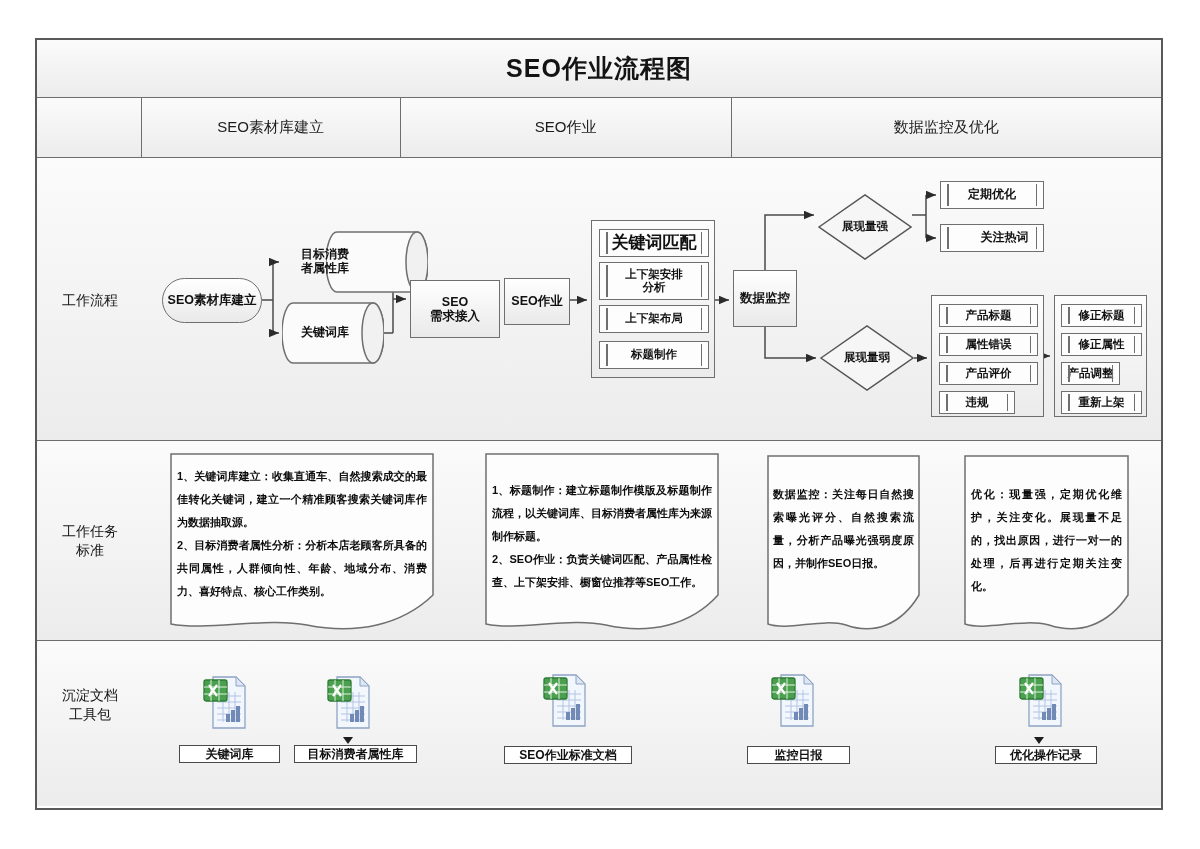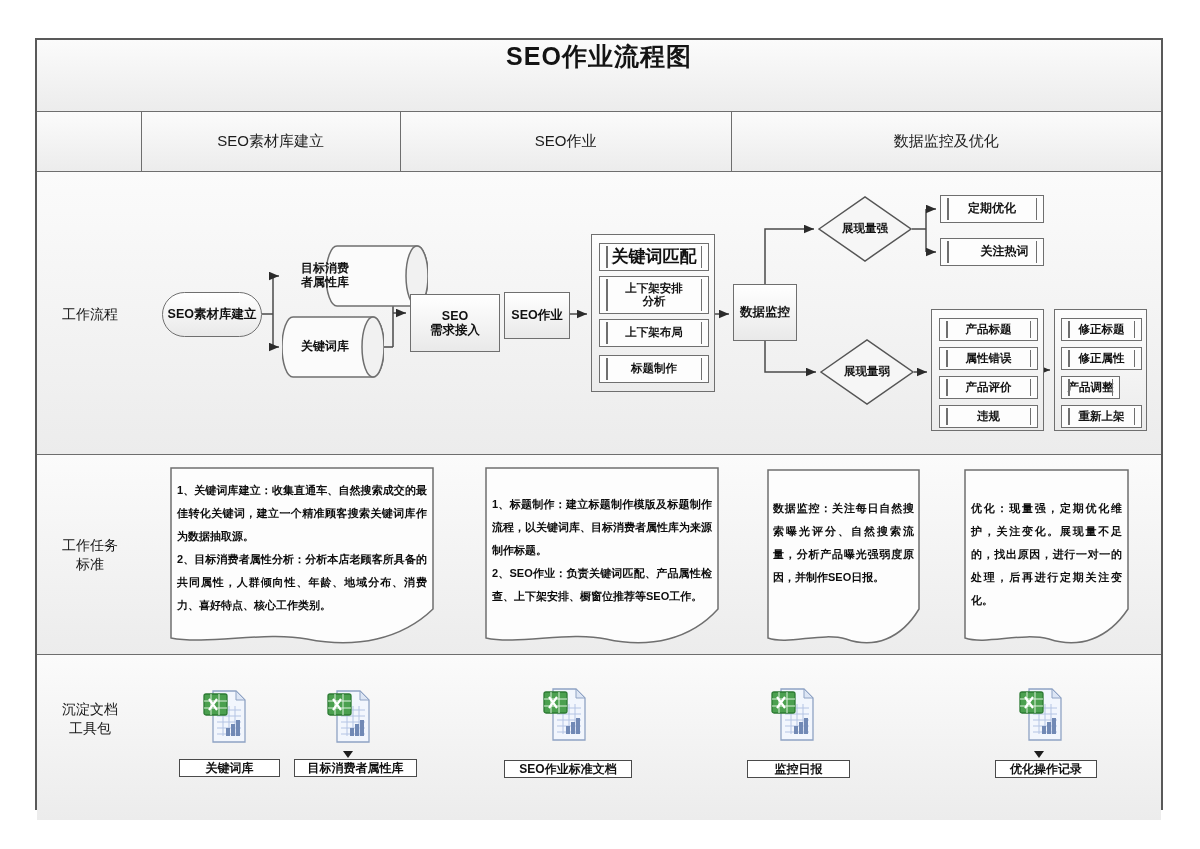--- a/index.html
+++ b/index.html
@@ -1,20 +1,20 @@
 <!DOCTYPE html>
 <html><head>
 <meta charset="utf-8">
 <style>
   * { margin:0; padding:0; box-sizing:border-box; }
   html,body { width:1200px; height:849px; background:#ffffff; font-family:"Liberation Sans",sans-serif; }
   .frame { position:absolute; left:35px; top:38px; width:1128px; height:772px; border:2px solid #595959; background:#fff; }
   .row { position:relative; width:100%; border-bottom:1.5px solid #6e6e6e; background:linear-gradient(180deg,#fbfbfb 0%,#ececec 100%); }
   .row:last-child { border-bottom:none; }
-  .title-row { height:72px; display:flex; align-items:flex-start; justify-content:center; }
+  .title-row { height:58px; display:flex; align-items:center; justify-content:center; }
   .title { font-size:25px; font-weight:600; color:#141414; letter-spacing:1px; }
   .header-row { height:60px; display:flex; }
   .hcell { height:100%; display:flex; align-items:center; justify-content:center; font-size:15px; color:#1c1c1c; border-left:1.5px solid #6e6e6e; }
   .hcell:first-child { border-left:none; }
   .flow-row { height:283px; }
   .task-row { height:200px; }
   .doc-row  { height:164.5px; border-bottom:none; }
   .rowlabel { position:absolute; left:2px; width:102px; text-align:center; font-size:14px; color:#151515; white-space:pre-line; line-height:19px; }
   .abs { position:absolute; }
   .box { position:absolute; border:1.5px solid #6f6f6f; background:linear-gradient(180deg,#ffffff 0%,#e9e9e9 100%);
@@ -113,42 +113,42 @@
     <div class="box group" style="left:554px;top:62px;width:124px;height:158px;">
       <div class="box pp" style="left:7px;top:8px;width:110px;height:28px;font-size:17px;">关键词匹配</div>
       <div class="box pp pre" style="left:7px;top:41px;width:110px;height:38px;font-size:11.5px;">上下架安排
 分析</div>
       <div class="box pp" style="left:7px;top:84px;width:110px;height:28px;font-size:11.5px;">上下架布局</div>
       <div class="box pp" style="left:7px;top:120px;width:110px;height:28px;font-size:11.5px;">标题制作</div>
     </div>
 
     <div class="box" style="left:696px;top:112px;width:64px;height:57px;font-size:12.5px;">数据监控</div>
 
-    <div class="shape-holder" style="left:781px;top:24px;width:94px;height:66px;">
+    <div class="shape-holder" style="left:781px;top:36px;width:94px;height:66px;">
       <svg width="94" height="66">
         <polygon points="1,33 47,1 93,33 47,65" fill="#f6f6f6" stroke="#555" stroke-width="1.5"></polygon>
       </svg>
       <span class="shape-label dia-label">展现量强</span>
     </div>
 
     <div class="box pp" style="left:903px;top:23px;width:104px;height:28px;font-size:12px;">定期优化</div>
     <div class="box pp" style="left:903px;top:66px;width:104px;height:28px;font-size:12px;padding-left:25px;">关注热词</div>
 
     <div class="shape-holder" style="left:783px;top:167px;width:94px;height:66px;">
       <svg width="94" height="66">
         <polygon points="1,33 47,1 93,33 47,65" fill="#f6f6f6" stroke="#555" stroke-width="1.5"></polygon>
       </svg>
       <span class="shape-label dia-label">展现量弱</span>
     </div>
 
     <div class="box group" style="left:894px;top:137px;width:113px;height:122px;">
       <div class="box pp" style="left:7px;top:8px;width:99px;height:23px;font-size:11.5px;">产品标题</div>
       <div class="box pp" style="left:7px;top:37px;width:99px;height:23px;font-size:11.5px;">属性错误</div>
       <div class="box pp" style="left:7px;top:66px;width:99px;height:23px;font-size:11.5px;">产品评价</div>
-      <div class="box pp" style="left:7px;top:95px;width:99px;height:23px;font-size:11.5px;">违规</div>
+      <div class="box pp" style="left:7px;top:95px;width:76px;height:23px;font-size:11.5px;">违规</div>
     </div>
 
     <div class="box group" style="left:1017px;top:137px;width:93px;height:122px;">
       <div class="box pp" style="left:6px;top:8px;width:81px;height:23px;font-size:11.5px;font-family:Liberation Serif, serif;">修正标题</div>
       <div class="box pp" style="left:6px;top:37px;width:81px;height:23px;font-size:11.5px;">修正属性</div>
       <div class="box pp" style="left:6px;top:66px;width:59px;height:23px;font-size:11.5px;">产品调整</div>
       <div class="box pp" style="left:6px;top:95px;width:81px;height:23px;font-size:11.5px;">重新上架</div>
     </div>
   </div>
 

